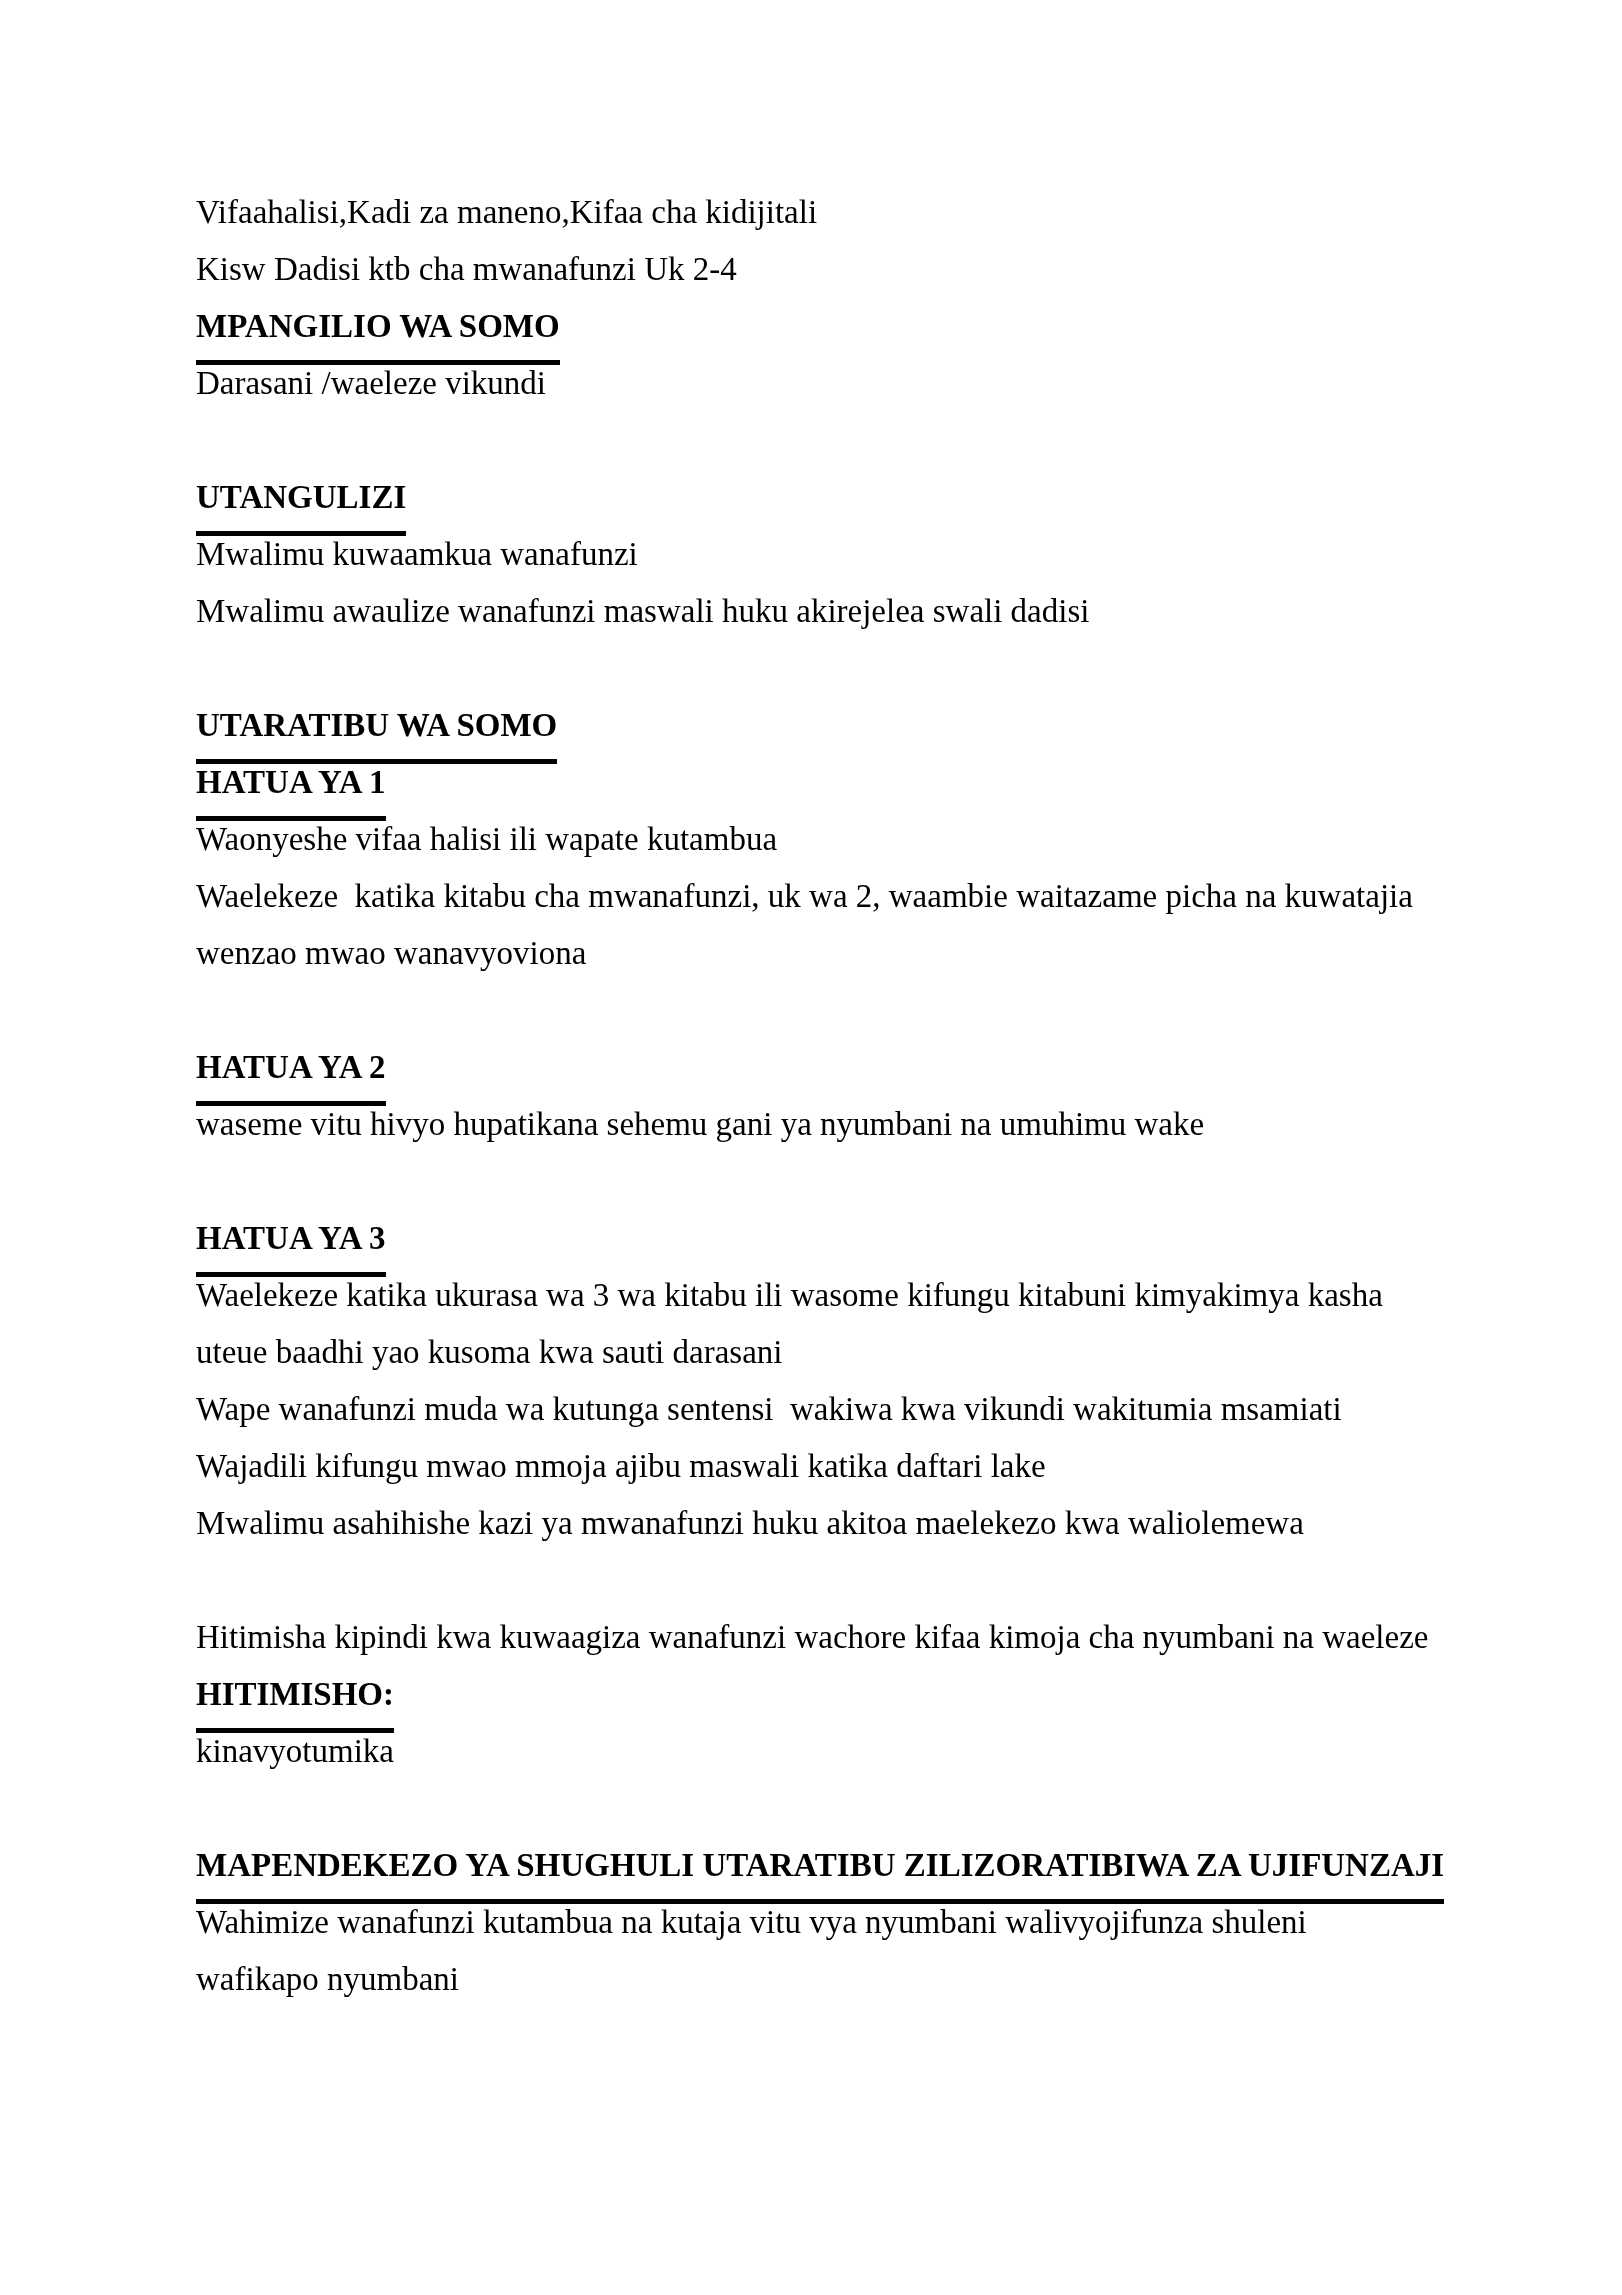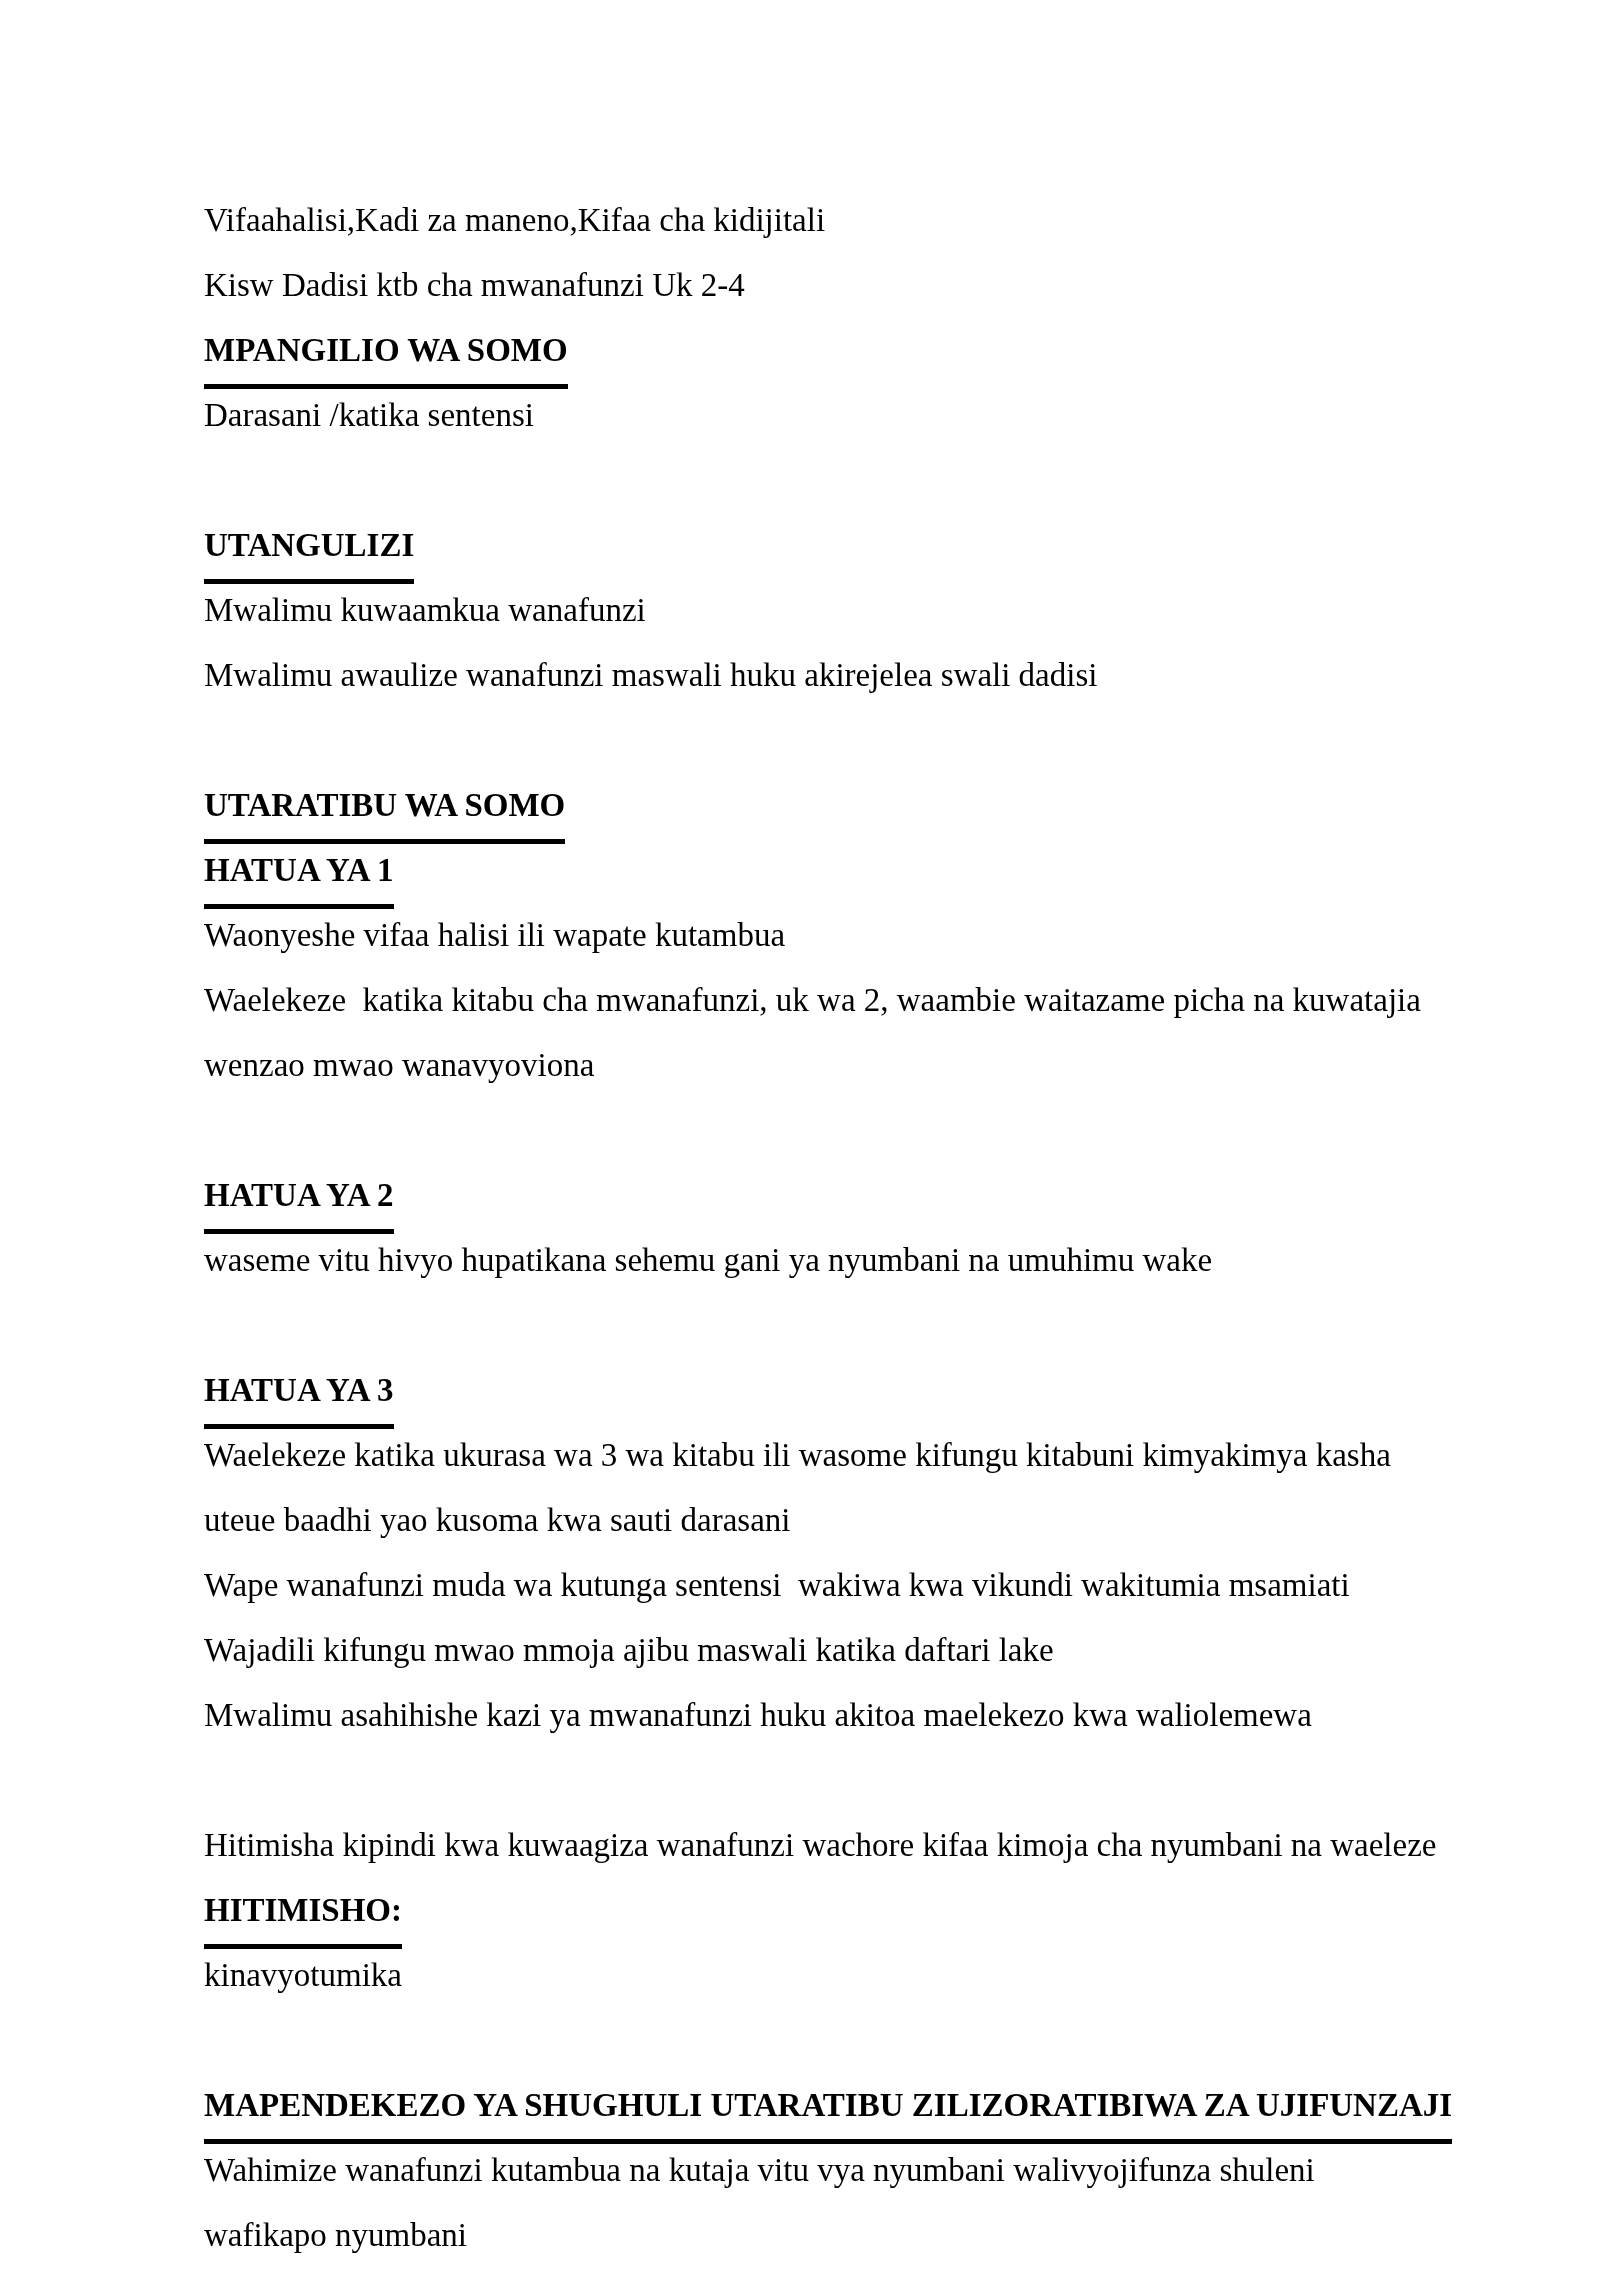--- a/index.html
+++ b/index.html
@@ -15,21 +15,21 @@
     background: #ffffff;
     overflow: hidden;
   }
   .content {
     position: absolute;
     left: 196px;
     top: 184px;
     width: 1230px;
   }
   .line {
-    margin: 8px;
+    margin: 0;
     padding: 0;
     height: 57px;
     line-height: 57px;
     font-family: "Liberation Serif", "DejaVu Serif", serif;
     font-size: 33px;
     color: #000000;
     white-space: pre;
     font-kerning: normal;
   }
   .line.heading {
@@ -44,21 +44,21 @@
   }
 </style>
 </head>
 <body>
 
 <div class="page">
   <div class="content" id="content">
       <p class="line body">Vifaahalisi,Kadi za maneno,Kifaa cha kidijitali</p>
       <p class="line body">Kisw Dadisi ktb cha mwanafunzi Uk 2-4</p>
       <p class="line heading"><span class="u">MPANGILIO WA SOMO</span></p>
-      <p class="line body">Darasani /katika sentensi</p>
+      <p class="line body">Darasani /waeleze vikundi</p>
       <p class="line blank"></p>
       <p class="line heading"><span class="u">UTANGULIZI</span></p>
       <p class="line body">Mwalimu kuwaamkua wanafunzi</p>
       <p class="line body">Mwalimu awaulize wanafunzi maswali huku akirejelea swali dadisi</p>
       <p class="line blank"></p>
       <p class="line heading"><span class="u">UTARATIBU WA SOMO</span></p>
       <p class="line heading"><span class="u">HATUA YA 1</span></p>
       <p class="line body">Waonyeshe vifaa halisi ili wapate kutambua</p>
       <p class="line body">Waelekeze  katika kitabu cha mwanafunzi, uk wa 2, waambie waitazame picha na kuwatajia</p>
       <p class="line body">wenzao mwao wanavyoviona</p>

